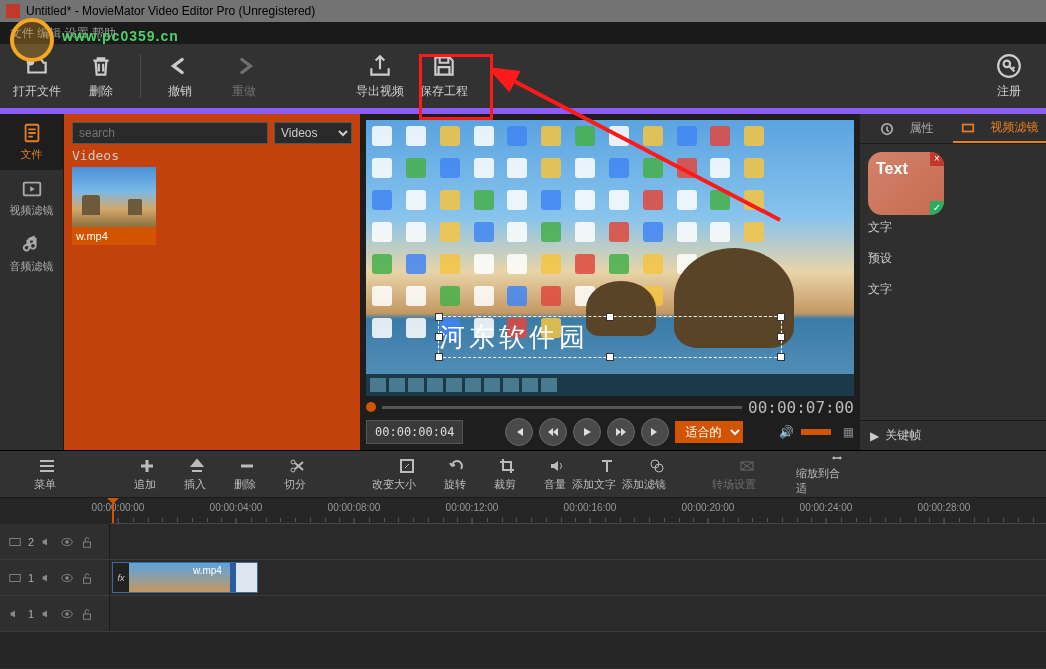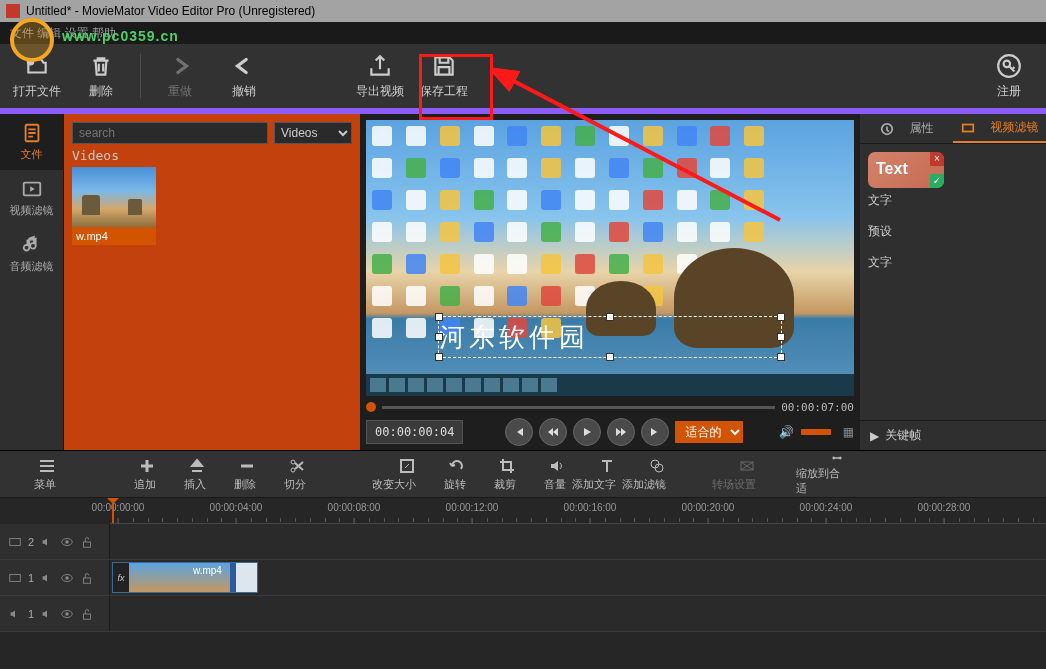--- a/index.html
+++ b/index.html
@@ -1,17 +1,17 @@
 <!DOCTYPE html>
 <html><head>
 <meta charset="utf-8">
 <style>
 *{margin:0;padding:0;box-sizing:border-box;font-family:"Microsoft YaHei",Arial,sans-serif}
 body{background:#2b2b2b;width:1046px;height:669px;overflow:hidden;color:#ccc;font-size:12px;position:relative}
-.titlebar{height:22px;background:#a3a3a3;color:#000;font-size:12px;padding:3px 6px;display:flex;align-items:center;gap:6px}
+.titlebar{height:22px;background:#737373;color:#000;font-size:12px;padding:3px 6px;display:flex;align-items:center;gap:6px}
 .titlebar .ico{width:14px;height:14px;background:#c0392b;display:inline-block}
 .menubar{height:22px;background:#1a1a1a;padding:3px 10px;color:#999;font-size:12px;position:relative}
 .watermark{position:absolute;top:18px;left:10px;z-index:50;pointer-events:none;font-size:18px;font-weight:bold;color:#3cb44a}
 .wm-circ{width:44px;height:44px;border:4px solid #f5a623;border-radius:50%;position:absolute;top:0;left:0;background:rgba(245,166,35,.3)}
 .wm-txt{position:absolute;top:10px;left:52px;color:#4bd06a;letter-spacing:1px;font-size:14px}
 .toolbar{height:70px;background:#323232;display:flex;align-items:center;padding:0 6px;gap:2px;border-bottom:6px solid #8b5cf6}
 .tbitem{display:flex;flex-direction:column;align-items:center;justify-content:center;width:62px;height:60px;color:#ccc;font-size:12px;gap:4px;cursor:pointer}
 .tbitem .ic{width:26px;height:26px;display:flex;align-items:center;justify-content:center}
 .tbitem svg{width:26px;height:26px;fill:#ccc;stroke:#ccc}
 .tbsep{width:1px;height:44px;background:#4a4a4a;margin:0 6px}
@@ -48,34 +48,34 @@
 .taskbar{position:absolute;bottom:0;left:0;right:0;height:22px;background:#1a3a4a;display:flex;align-items:center;padding:0 4px;gap:3px}
 .taskbar i{width:16px;height:14px;background:#4a7a8f;display:block}
 .text-overlay{position:absolute;bottom:38px;left:72px;right:72px;height:42px;border:1px dashed #fff;display:flex;align-items:center;justify-content:flex-start;font-size:26px;color:#fff;letter-spacing:4px}
 .text-overlay .handle{position:absolute;width:8px;height:8px;background:#fff;border:1px solid #333}
 .h-tl{top:-4px;left:-4px}.h-tr{top:-4px;right:-4px}.h-bl{bottom:-4px;left:-4px}.h-br{bottom:-4px;right:-4px}
 .h-tm{top:-4px;left:50%;margin-left:-4px}.h-bm{bottom:-4px;left:50%;margin-left:-4px}
 .h-ml{top:50%;left:-4px;margin-top:-4px}.h-mr{top:50%;right:-4px;margin-top:-4px}
 .scrub{height:14px;display:flex;align-items:center;gap:6px;margin-top:4px}
 .scrub .dot{width:10px;height:10px;background:#d35400;border-radius:50%}
 .scrub .line{flex:1;height:3px;background:#555}
-.scrub .tc{color:#bbb;font-family:monospace;font-size:11px}
+.scrub .tc{color:#bbb;font-family:monospace;font-size:16px}
 .transport{height:32px;display:flex;align-items:center;gap:6px;margin-top:2px}
 .transport .tc2{background:#3a3a3a;color:#ddd;font-family:monospace;padding:4px 8px;font-size:12px;border:1px solid #555}
 .tbtn{width:28px;height:28px;border-radius:50%;background:#4a4a4a;display:flex;align-items:center;justify-content:center;cursor:pointer;border:1px solid #666}
 .tbtn svg{width:12px;height:12px;fill:#ddd}
 .zoom-sel{background:#d35400;color:#fff;border:none;padding:3px 6px;font-size:12px}
 .vol{width:30px;height:6px;background:#d35400}
 .rightpanel{width:186px;background:#2f2f2f;display:flex;flex-direction:column}
 .rtabs{height:30px;display:flex;border-bottom:1px solid #1a1a1a}
 .rtab{flex:1;display:flex;align-items:center;justify-content:center;gap:16px;font-size:12px;cursor:pointer;color:#aaa}
 .rtab.active{color:#e67e22;border-bottom:2px solid #e67e22}
 .rtab svg{width:14px;height:14px;fill:currentColor}
 .rbody{padding:8px;display:flex;flex-direction:column;gap:14px}
-.fx-thumb{width:76px;height:36px;position:relative;background:linear-gradient(135deg,#d4826a,#c46b52);border-radius:7px;overflow:hidden}
+.fx-thumb{width:76px;height:63px;position:relative;background:linear-gradient(135deg,#d4826a,#c46b52);border-radius:14px;overflow:hidden}
 .fx-thumb .t{position:absolute;top:8px;left:8px;font-weight:bold;color:#fff;font-size:16px}
 .fx-thumb .x{position:absolute;top:0;right:0;width:14px;height:14px;background:#c0392b;color:#fff;font-size:10px;text-align:center;line-height:14px}
 .fx-thumb .ck{position:absolute;bottom:0;right:0;width:14px;height:14px;background:#27ae60;color:#fff;font-size:10px;text-align:center;line-height:14px}
 .rlabel{font-size:12px;color:#ccc}
 .keyframe-bar{height:30px;border-top:1px solid #1a1a1a;display:flex;align-items:center;padding:0 10px;gap:6px;font-size:12px;color:#ccc;cursor:pointer;margin-top:auto}
 .tl-toolbar{height:48px;background:#323232;display:flex;align-items:center;padding:0 6px;border-top:1px solid #000;border-bottom:1px solid #1a1a1a}
 .tlitem{display:flex;flex-direction:column;align-items:flex-end;justify-content:center;width:50px;height:44px;font-size:11px;color:#bbb;gap:2px;cursor:pointer}
 .tlitem svg{width:18px;height:18px;fill:#bbb}
 .tlitem.dis{opacity:.4}
 .timeline{height:170px;background:#262626;display:flex;flex-direction:column}
@@ -126,35 +126,35 @@
   </div>
   <div class="tbitem">
     <span class="ic">
         <svg viewBox="0 0 24 24">
           <path fill="none" stroke-width="2" d="M5 7h14M9 7V5h6v2M7 7l1 13h8l1-13M10 10v7M14 10v7"></path>
         </svg>
       </span>
     <span>删除</span>
   </div>
   <div class="tbsep"></div>
+  <div class="tbitem">
+    <span class="ic">
+        <svg viewBox="0 0 24 24">
+          <path fill="none" stroke-width="3" d="M14 6l-8 6 8 6" stroke-linecap="round"></path>
+        </svg>
+      </span>
+    <span>撤销</span>
+  </div>
   <div class="tbitem" style="opacity:.4">
     <span class="ic">
         <svg viewBox="0 0 24 24">
           <path fill="none" stroke-width="3" d="M10 6l8 6-8 6" stroke-linecap="round"></path>
         </svg>
       </span>
     <span>重做</span>
-  </div>
-  <div class="tbitem">
-    <span class="ic">
-        <svg viewBox="0 0 24 24">
-          <path fill="none" stroke-width="3" d="M14 6l-8 6 8 6" stroke-linecap="round"></path>
-        </svg>
-      </span>
-    <span>撤销</span>
   </div>
   <div class="tbspacer" style="flex:0 0 70px"></div>
   <div class="tbitem">
     <span class="ic">
         <svg viewBox="0 0 24 24">
           <path fill="none" stroke-width="2" d="M4 14v6h16v-6M12 3v12M8 7l4-4 4 4"></path>
         </svg>
       </span>
     <span>导出视频</span>
   </div>

